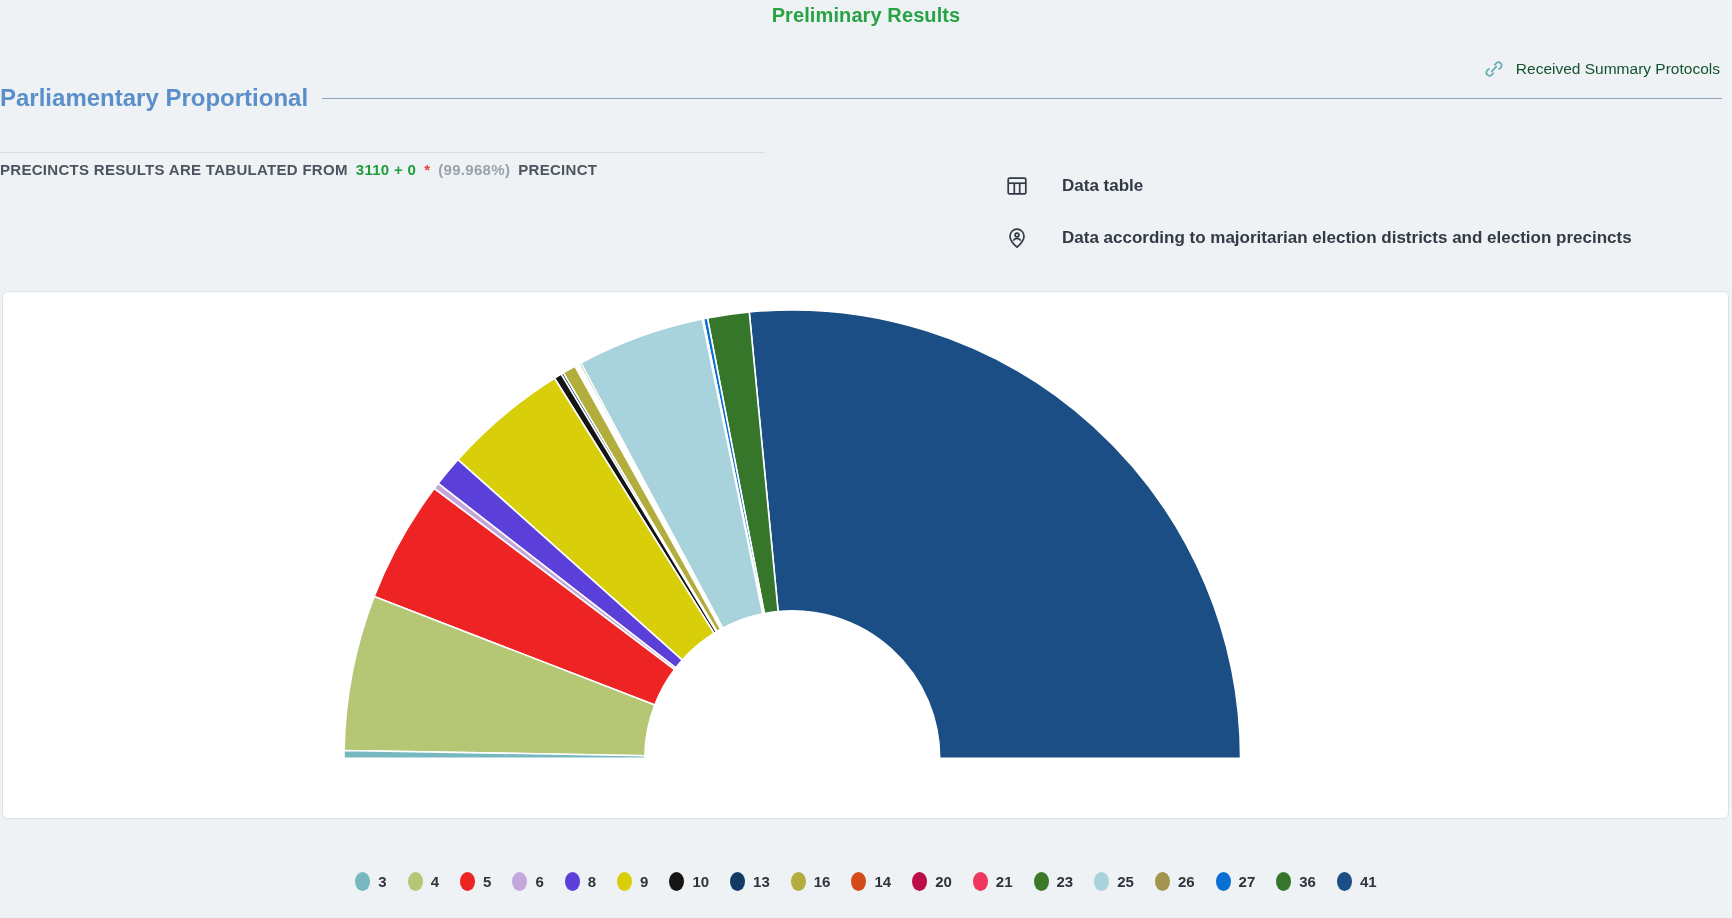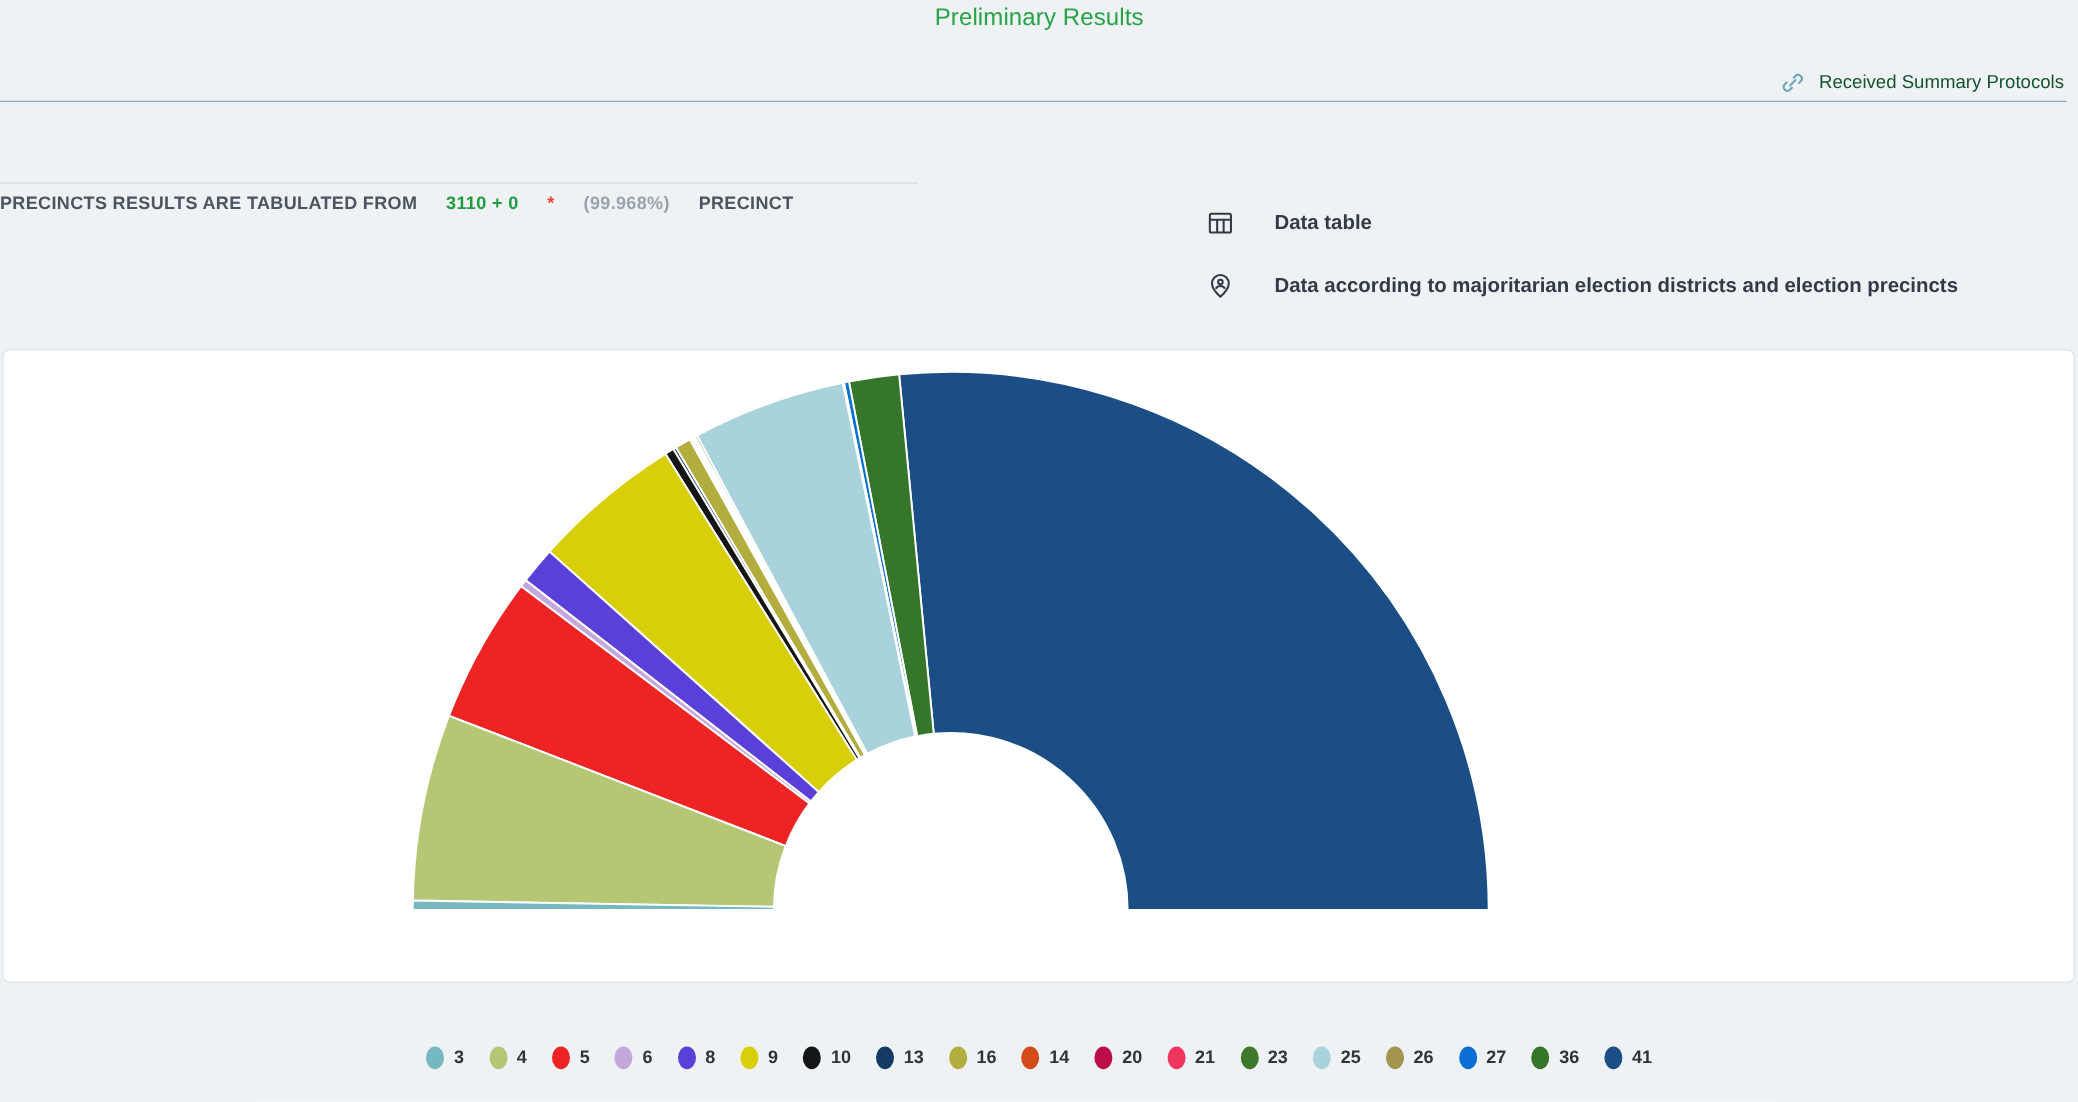--- a/index.html
+++ b/index.html
@@ -8,21 +8,21 @@
     background: #eef2f5;
     font-family: "Liberation Sans", sans-serif;
     overflow: hidden;
   }
   .page { position: relative; width: 1732px; height: 918px; }
 
   
   .page-title {
     position: absolute; top: 4px; left: 0; width: 1732px;
     text-align: center;
-    font-size: 20px; font-weight: normal; color: #27a244;
+    font-size: 20px; font-weight: bold; color: #27a244;
     letter-spacing: .1px;
   }
   .protocols-link {
     position: absolute; top: 58px; right: 12px;
     display: flex; align-items: center; gap: 11px;
     font-size: 15.5px; color: #14532d;
     cursor: pointer;
   }
   .protocols-link .ic { width: 22px; height: 22px; display: block; }
 
@@ -43,21 +43,21 @@
   .stats { position: absolute; top: 152px; left: 0; width: 768px; }
   .stat-row {
     display: flex; align-items: baseline;
     height: 44px;
     font-size: 15px; font-weight: bold; color: #4c555f;
     letter-spacing: .3px;
   }
   .stat-row .lbl { white-space: nowrap; }
   .stat-row .val-green { color: #1f9c3d; font-weight: bold; }
   .divider { height: 1px; background: #d6dde3; width: 765px; }
-  .stat-row.second { padding-top: 8px; gap: 24px; }
+  .stat-row.second { padding-top: 8px; gap: 8px; }
   .star { color: #e8443a; font-weight: bold; }
   .pct { color: #9aa3ab; font-weight: bold; }
   .tail { color: #4c555f; font-weight: bold; }
   .out-of-gap { display: inline-block; width: 88px; }
 
   
   .side-links { position: absolute; top: 160px; left: 1005px; }
   .side-link {
     display: flex; align-items: center; gap: 33px;
     height: 52px;
@@ -105,20 +105,21 @@
       <svg viewBox="0 0 24 24" width="22" height="22" fill="none" stroke="#6aaab4" stroke-width="1.9" stroke-linecap="round">
         <path d="M9.5 14.5 L14.5 9.5"></path>
         <path d="M12.8 7.4 L14.6 5.6 a3.4 3.4 0 0 1 4.8 4.8 l-1.8 1.8"></path>
         <path d="M11.2 16.6 L9.4 18.4 a3.4 3.4 0 0 1 -4.8 -4.8 l1.8 -1.8"></path>
       </svg>
     </span>
     <span>Received Summary Protocols</span>
   </div>
 
   <div class="section-head">
+    <div class="st">Parliamentary Proportional</div>
     <div class="rule"></div>
   </div>
 
   <div class="stats">
     <div class="divider"></div>
     <div class="stat-row second">
       <span class="lbl">PRECINCTS RESULTS ARE TABULATED FROM</span>
       <span class="val-green">3110 + 0</span>
       <span class="star">*</span>
       <span class="pct">(99.968%)</span>

